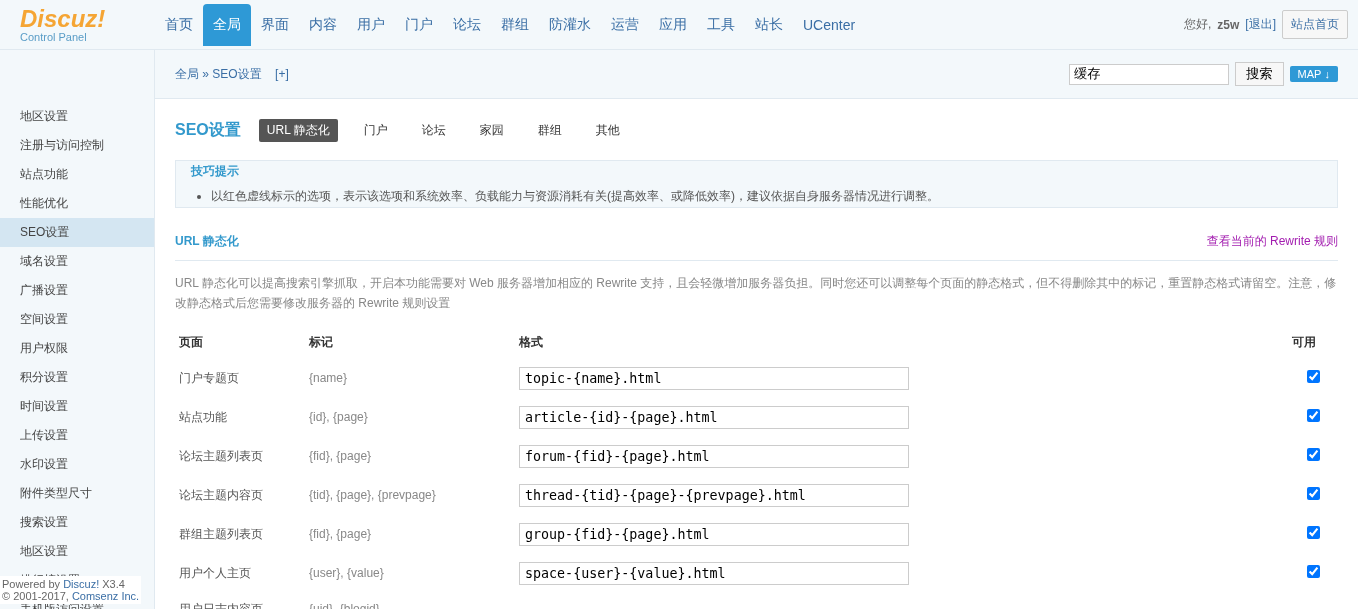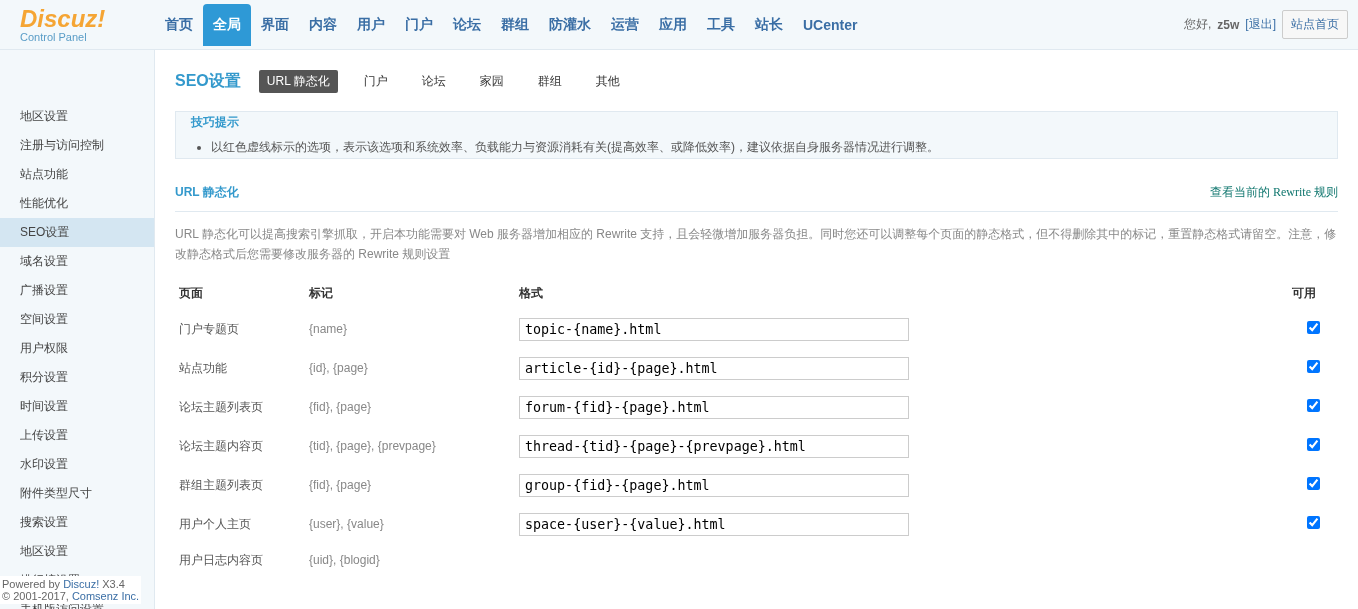--- a/index.html
+++ b/index.html
@@ -1,21 +1,21 @@
 <!DOCTYPE html>
 <html><head>
 <meta charset="utf-8">
 <style>
 * { margin: 0; padding: 0; box-sizing: border-box; }
 body { font-family: Arial, "Microsoft YaHei", sans-serif; font-size: 12px; background: #fff; color: #333; }
 .header { height: 50px; background: #f3f8fb; border-bottom: 1px solid #e0e9f0; display: flex; align-items: center; padding: 0 10px; }
 .logo-area { width: 145px; padding-left: 10px; }
 .logo-main { color: #f5a534; font-size: 24px; font-weight: bold; font-style: italic; line-height: 1; }
 .logo-sub { color: #5a9dc7; font-size: 11px; }
-.main-nav { display: flex; align-items: center; flex: 1; font-weight: bold; }
+.main-nav { display: flex; align-items: center; flex: 1; }
 .main-nav a { color: #3a6ea5; text-decoration: none; padding: 8px 10px; font-size: 14px; }
 .main-nav a.active { background: #2e99d6; color: #fff; border-radius: 4px 4px 0 0; padding: 12px 10px; }
 .user-info { display: flex; align-items: center; gap: 6px; color: #666; }
 .user-info a { color: #3a6ea5; text-decoration: none; }
 .user-info .btn { border: 1px solid #ccc; background: #f7f7f7; padding: 5px 8px; border-radius: 2px; }
 .layout { display: flex; }
 .sidebar { width: 155px; background: #f3f8fb; border-right: 1px solid #e0e9f0; min-height: 560px; padding-top: 52px; position: relative; }
 .sidebar ul { list-style: none; }
 .sidebar li { padding: 6px 20px; color: #444; cursor: pointer; }
 .sidebar li.active { background: #d4e6f2; }
@@ -30,21 +30,21 @@
 .main-area { padding: 20px; }
 .sub-nav { display: flex; align-items: center; gap: 18px; margin-bottom: 18px; }
 .sub-nav .title { color: #3399cc; font-size: 16px; font-weight: bold; }
 .sub-nav a { color: #333; text-decoration: none; padding: 3px 8px; }
 .sub-nav a.active { background: #555; color: #fff; border-radius: 2px; }
 .tip-box { background: #f3f8fb; border: 1px solid #e0e9f0; padding: 2px 15px; margin-bottom: 15px; }
 .tip-box .tip-title { color: #3399cc; font-weight: bold; margin-bottom: 8px; }
 .tip-box ul { list-style: disc; padding-left: 20px; color: #555; }
 .section-header { display: flex; justify-content: space-between; align-items: center; padding: 10px 0; border-bottom: 1px solid #e0e9f0; }
 .section-header .sec-title { color: #3399cc; font-weight: bold; }
-.section-header a { color: #0f766e; text-decoration: none; font-family: Liberation Serif, serif; }
+.section-header a { color: #a21caf; text-decoration: none; }
 .desc { color: #888; padding: 12px 0; line-height: 1.7; }
 table.settings { width: 100%; border-collapse: collapse; }
 table.settings th { text-align: left; padding: 8px 4px; font-weight: bold; color: #333; }
 table.settings td { padding: 8px 4px; color: #555; vertical-align: middle; }
 table.settings td.col-page { width: 130px; }
 table.settings td.col-mark { width: 210px; color: #888; }
 table.settings td.col-format input { width: 390px; padding: 3px 5px; border: 1px solid #ccc; font-family: monospace; }
 table.settings td.col-enable { width: 50px; text-align: center; }
 .footer-note { position: absolute; bottom: 5px; left: 0; font-size: 11px; color: #666; background:#fff; padding:2px;}
 .footer-note a { color: #3a6ea5; text-decoration: none; }
@@ -99,20 +99,37 @@
         <li>水印设置</li>
         <li>附件类型尺寸</li>
         <li>搜索设置</li>
         <li>地区设置</li>
         <li>排行榜设置</li>
         <li>手机版访问设置</li>
       </ul>
 
   </div>
   <div class="content">
+    <div class="breadcrumb-bar">
+      <div class="breadcrumb">
+        <a href="#">全局</a>
+        <span> » </span>
+        <span>SEO设置</span>
+        <span>&nbsp;&nbsp;</span>
+        <a href="#">[+]</a>
+      </div>
+      <div class="search-area">
+        <input type="text" value="缓存" style="">
+        <button>搜索</button>
+        <span class="map-btn">
+            <span>MAP</span>
+            <span>&nbsp;↓</span>
+          </span>
+      </div>
+    </div>
     <div class="main-area">
       <div class="sub-nav" id="sub-nav">
         <span class="title">SEO设置</span>
       <a href="#" class="active">URL 静态化</a>
           <a href="#">门户</a>
           <a href="#">论坛</a>
           <a href="#">家园</a>
           <a href="#">群组</a>
           <a href="#">其他</a>
         </div>

